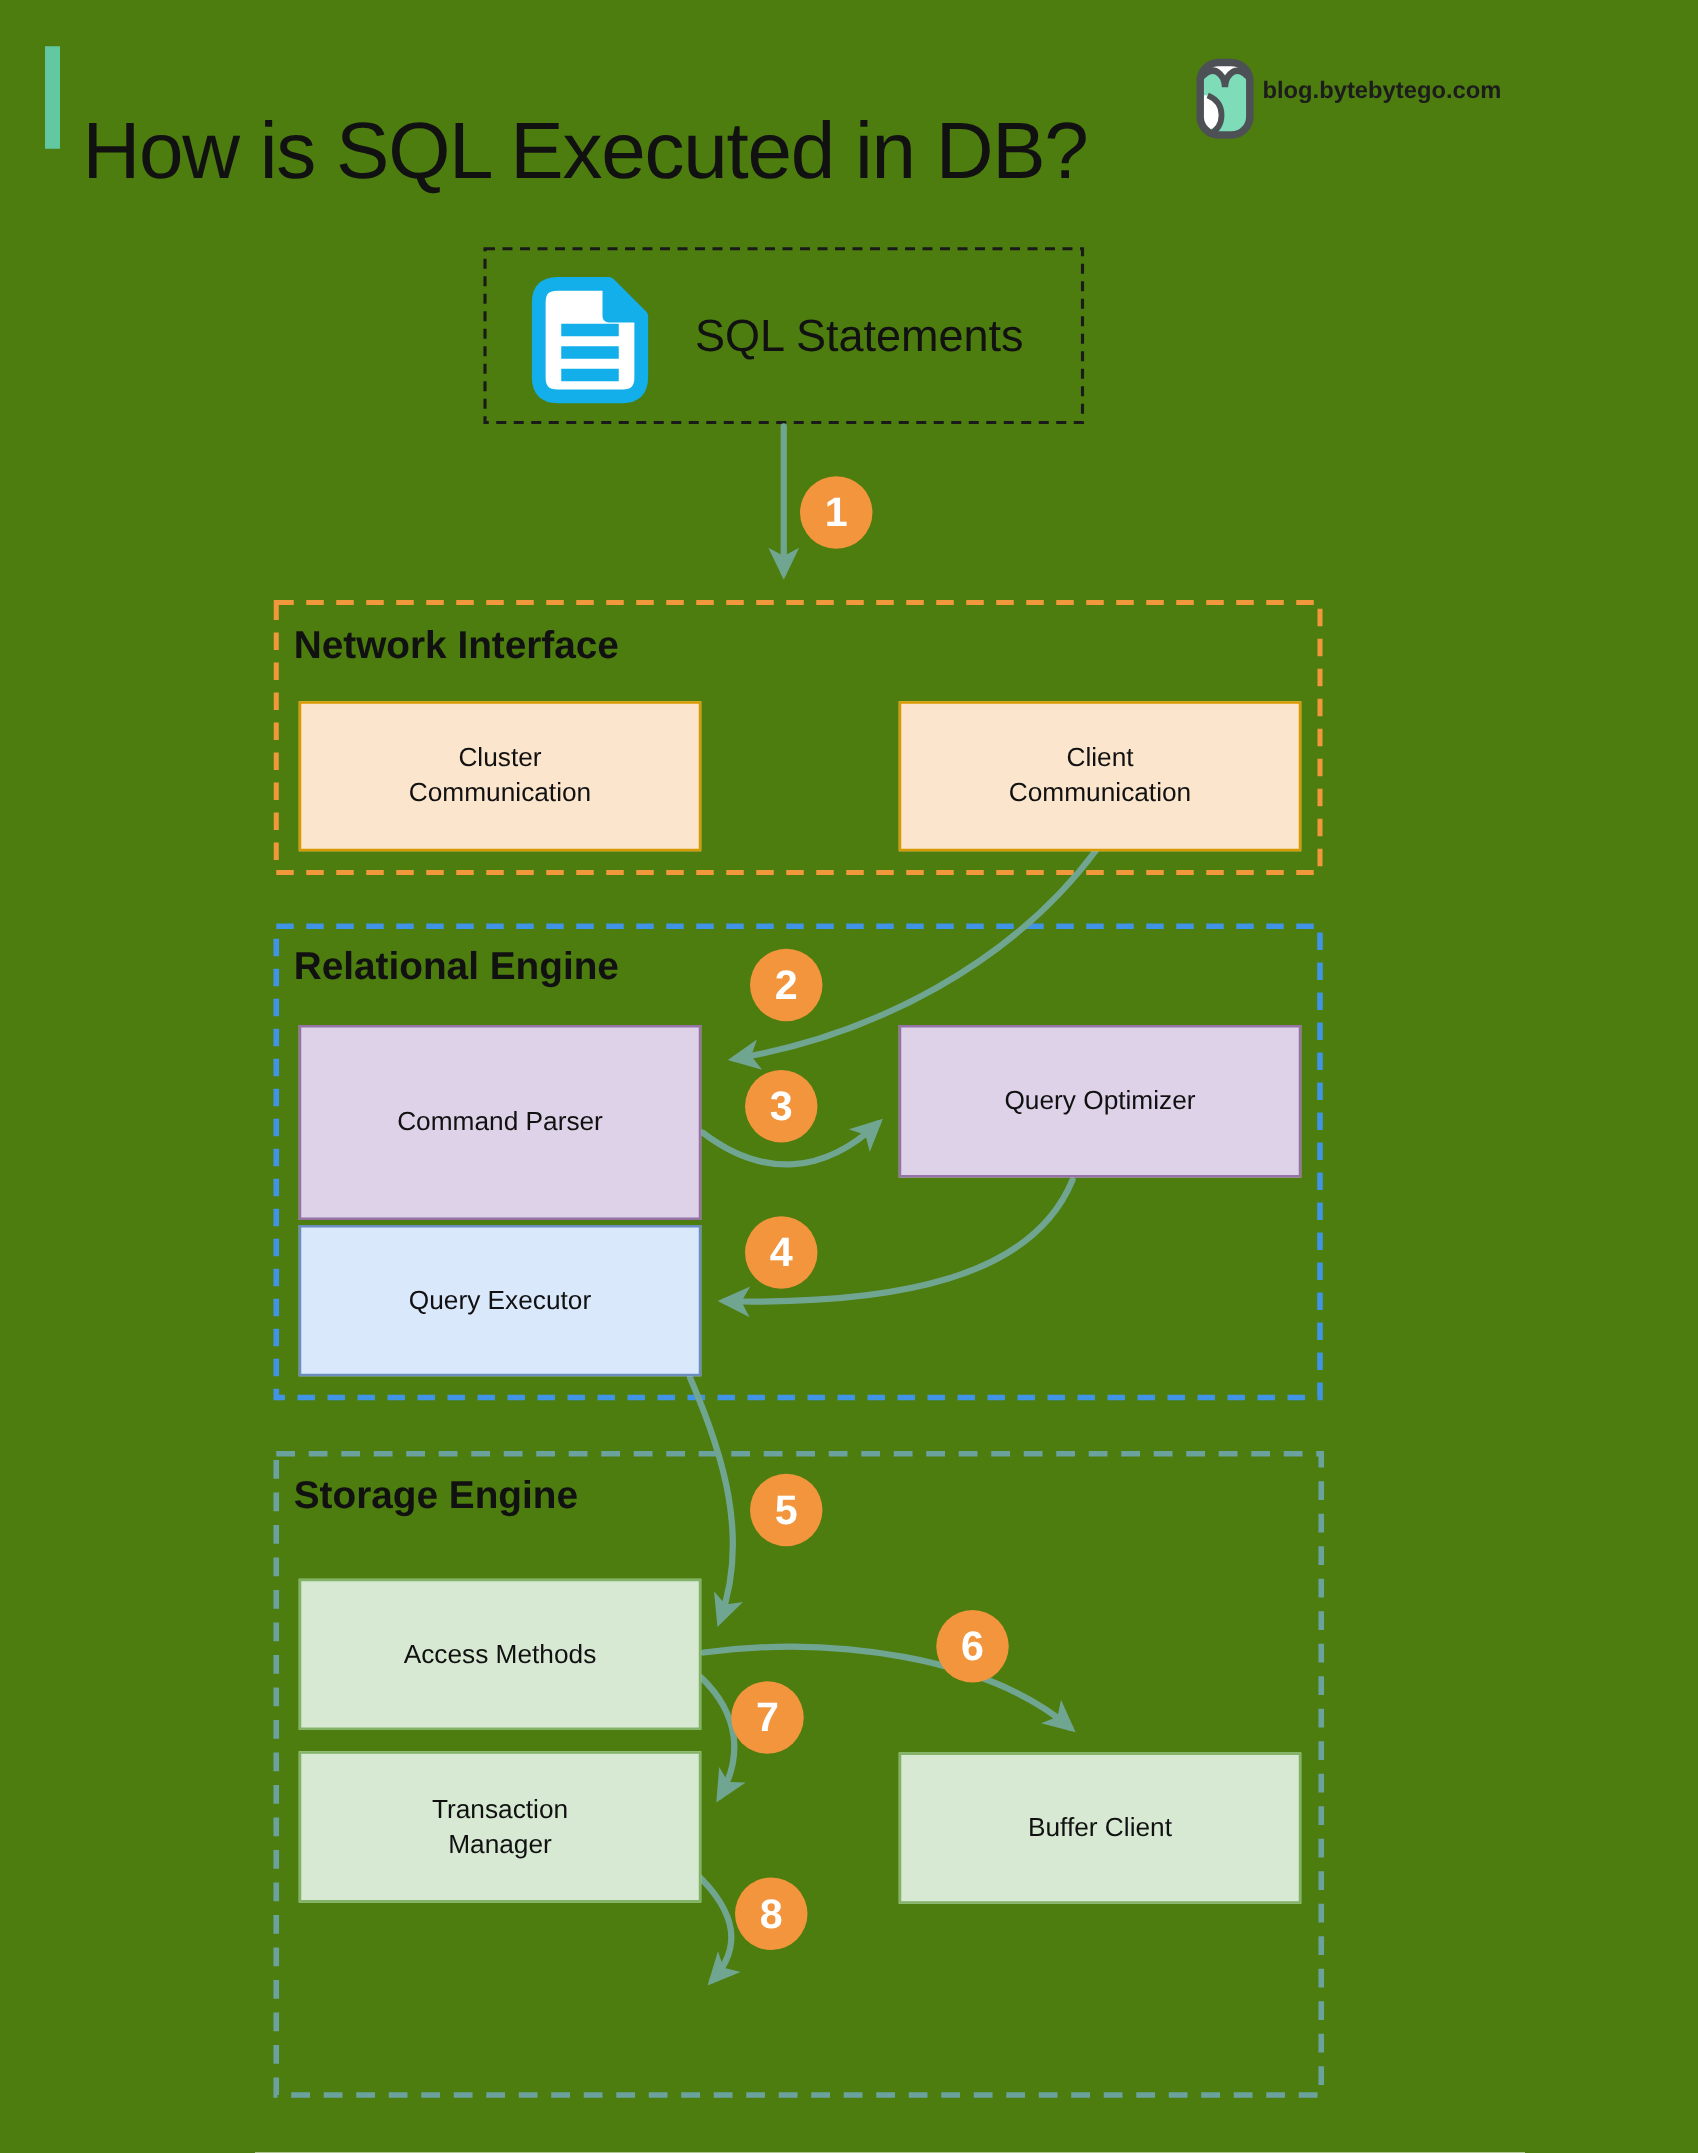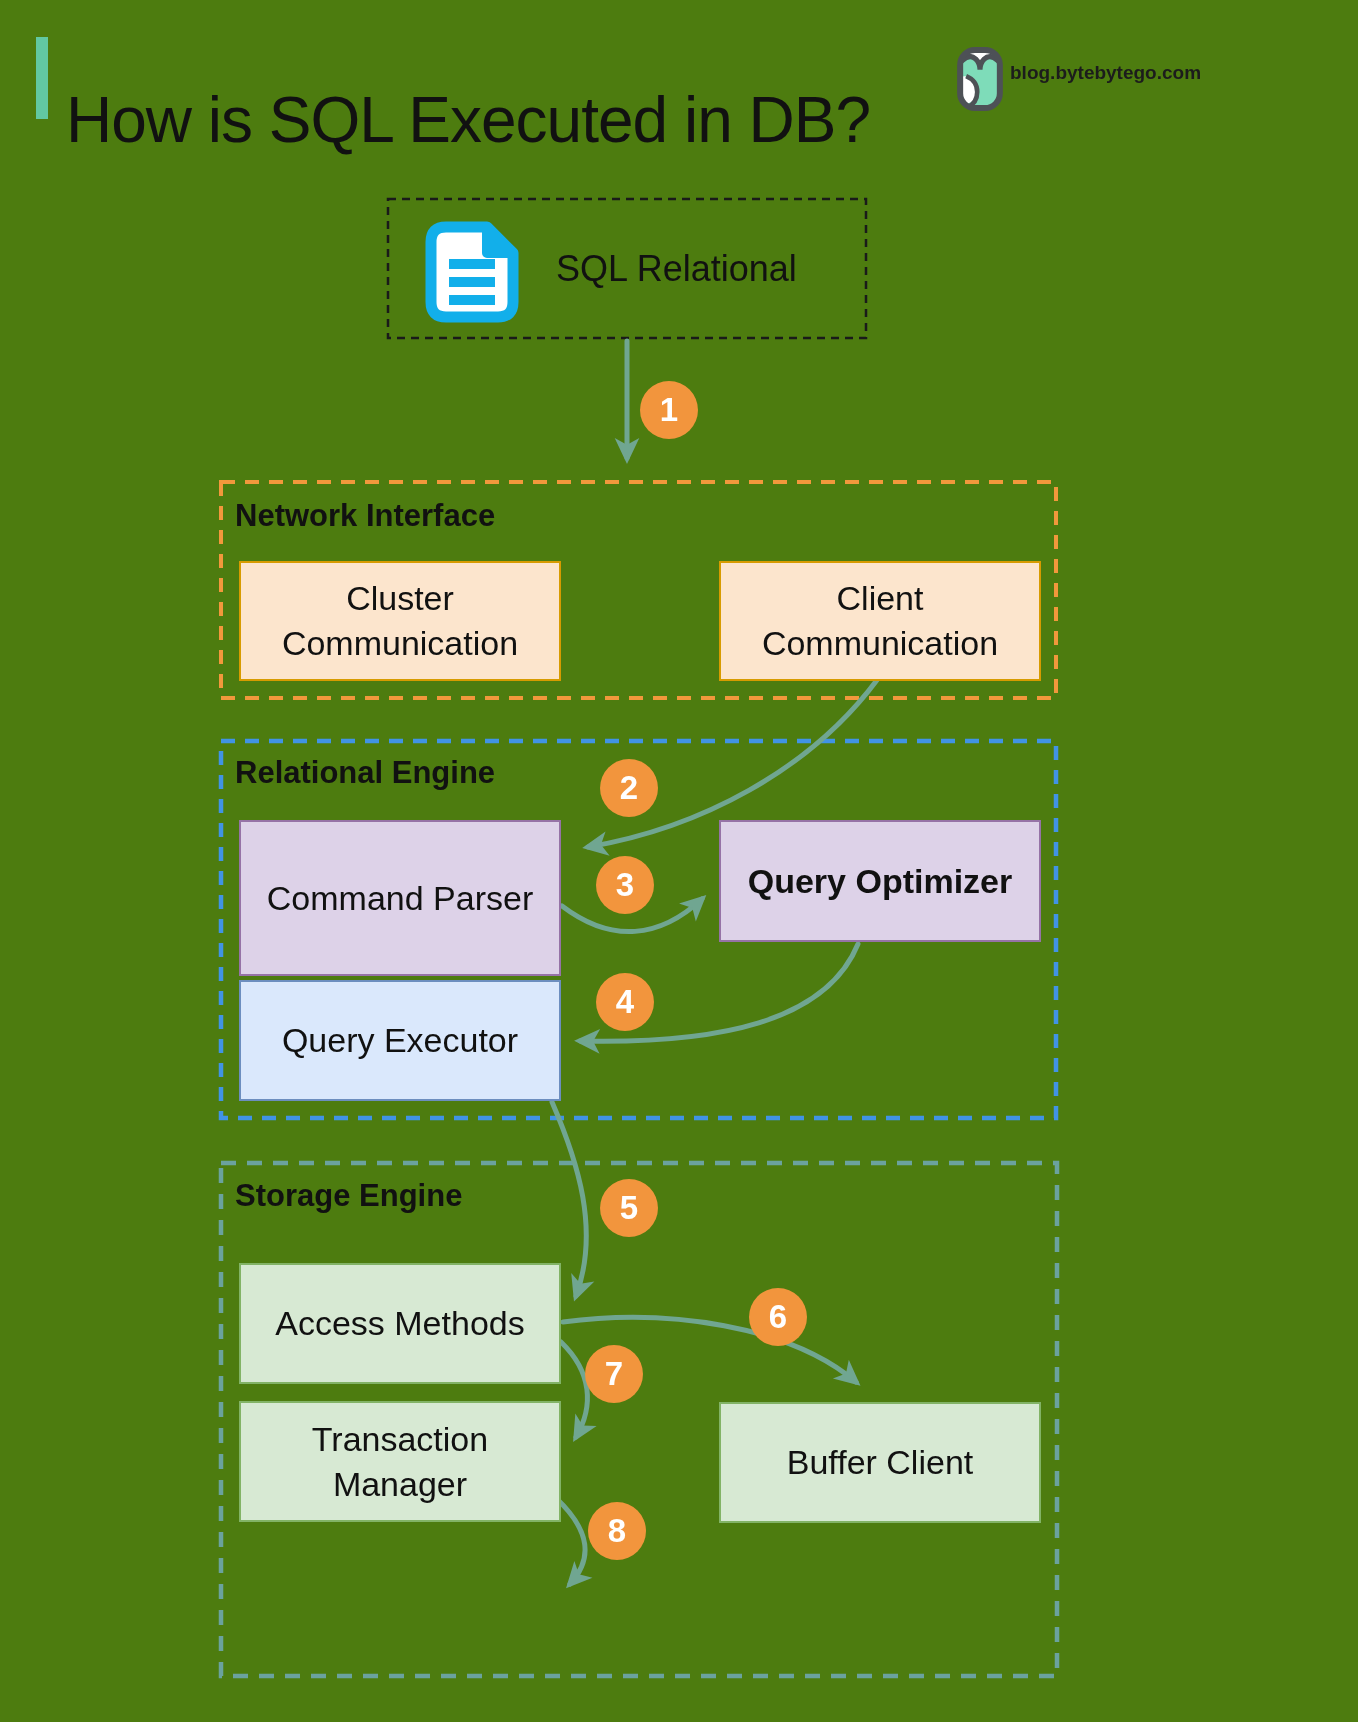--- a/index.html
+++ b/index.html
@@ -16,30 +16,30 @@
   .wires{position:absolute;left:0;top:0;width:1358px;height:1722px;z-index:1;}
   
   .section-label{position:absolute;z-index:2;font-size:31px;font-weight:bold;white-space:nowrap;}
   .lbl-network{left:235px;top:498px;}
   .lbl-relational{left:235px;top:755px;}
   .lbl-storage{left:235px;top:1178px;}
   
   .node{
     position:absolute;z-index:2;box-sizing:border-box;border:2px solid;
     display:flex;align-items:center;justify-content:center;text-align:center;
-    font-size:34px;line-height:1.32;white-space:pre-line;
+    font-size:21px;line-height:1.32;white-space:pre-line;
   }
   .peach{background:#FCE5CD;border-color:#D79B00;}
   .purple{background:#DDD2E8;border-color:#9673A6;}
   .blue{background:#DAE8FC;border-color:#6C8EBF;}
   .green{background:#D7E9D3;border-color:#82B366;}
   .n-cluster{left:239px;top:561px;width:322px;height:120px;}
   .n-client{left:719px;top:561px;width:322px;height:120px;}
   .n-parser{left:239px;top:820px;width:322px;height:156px;}
-  .n-optimizer{left:719px;top:820px;width:322px;height:122px;font-weight:bold;}
+  .n-optimizer{left:719px;top:820px;width:322px;height:122px;}
   .n-executor{left:239px;top:980px;width:322px;height:121px;}
   .n-access{left:239px;top:1263px;width:322px;height:121px;}
   .n-transaction{left:239px;top:1401px;width:322px;height:121px;}
   .n-lock{left:239px;top:1541px;width:322px;height:121px;}
   .n-buffer{left:719px;top:1402px;width:322px;height:121px;}
   
   .sql-box{
     position:absolute;z-index:2;left:388px;top:199px;width:478px;height:139px;
     box-sizing:border-box;display:flex;align-items:center;padding-left:168px;
     font-size:36px;white-space:nowrap;
@@ -111,21 +111,21 @@
       <path d="M63,6 V32 H89 Z" fill="#12AFEA" stroke="#12AFEA" stroke-width="10" stroke-linejoin="round"></path>
       <g fill="#12AFEA">
         <rect x="25" y="38" width="46" height="10"></rect>
         <rect x="25" y="56" width="46" height="10"></rect>
         <rect x="25" y="74" width="46" height="10"></rect>
       </g>
     </g>
   </svg>
 
   <div class="sql-box">
-    <span>SQL Relational</span>
+    <span>SQL Statements</span>
   </div>
 
   <div class="section-label lbl-network">Network Interface</div>
   <div class="section-label lbl-relational">Relational Engine</div>
   <div class="section-label lbl-storage">Storage Engine</div>
 
   <div class="node peach n-cluster">Cluster
 Communication</div>
   <div class="node peach n-client">Client
 Communication</div>

